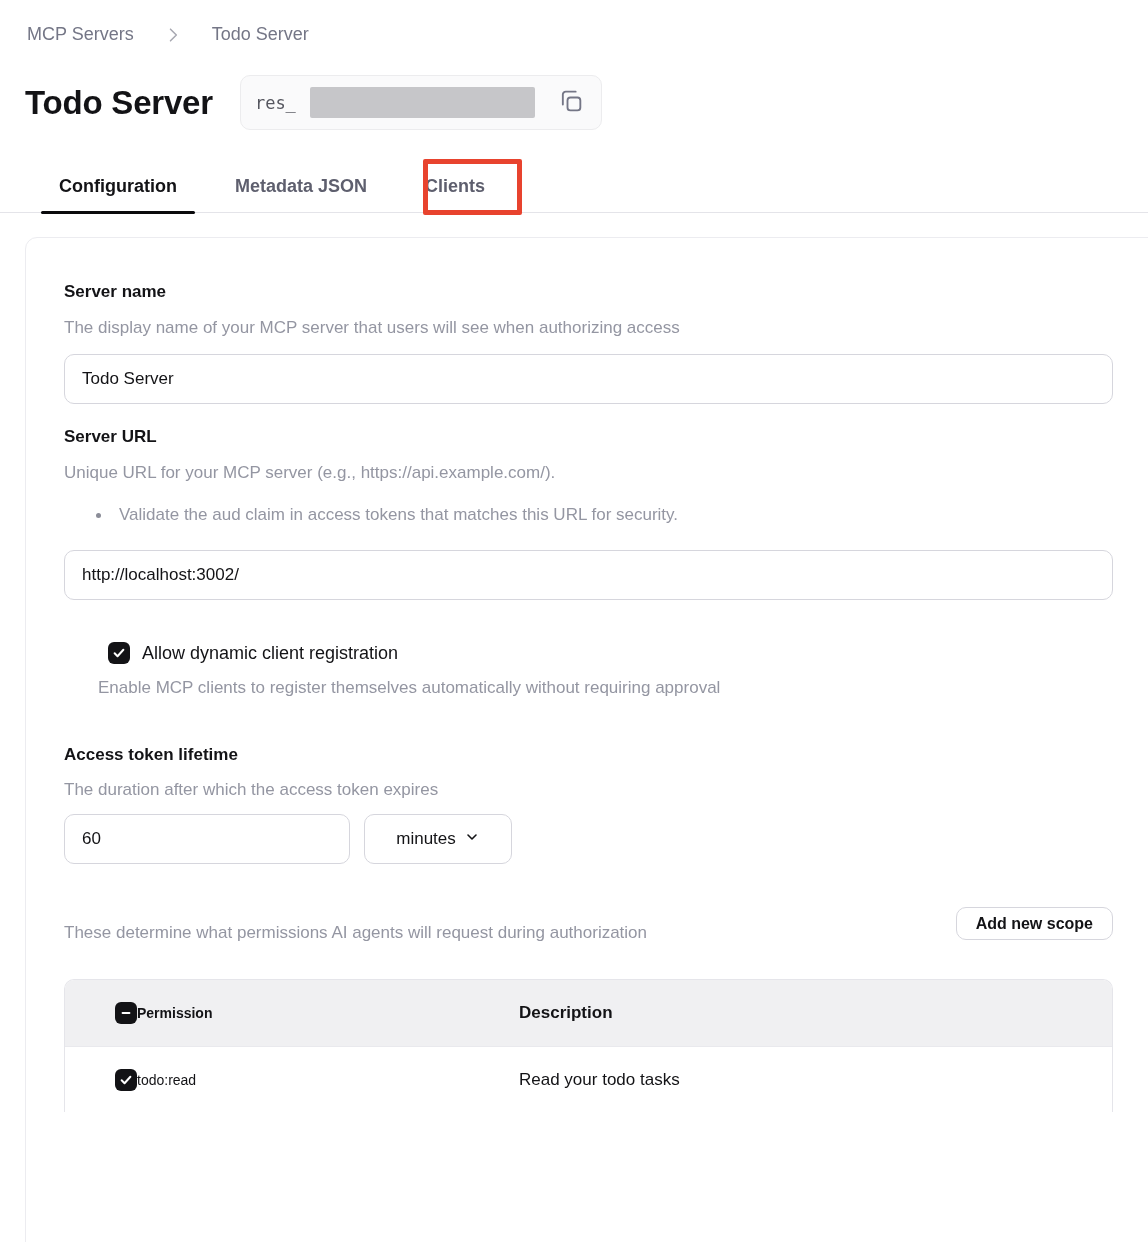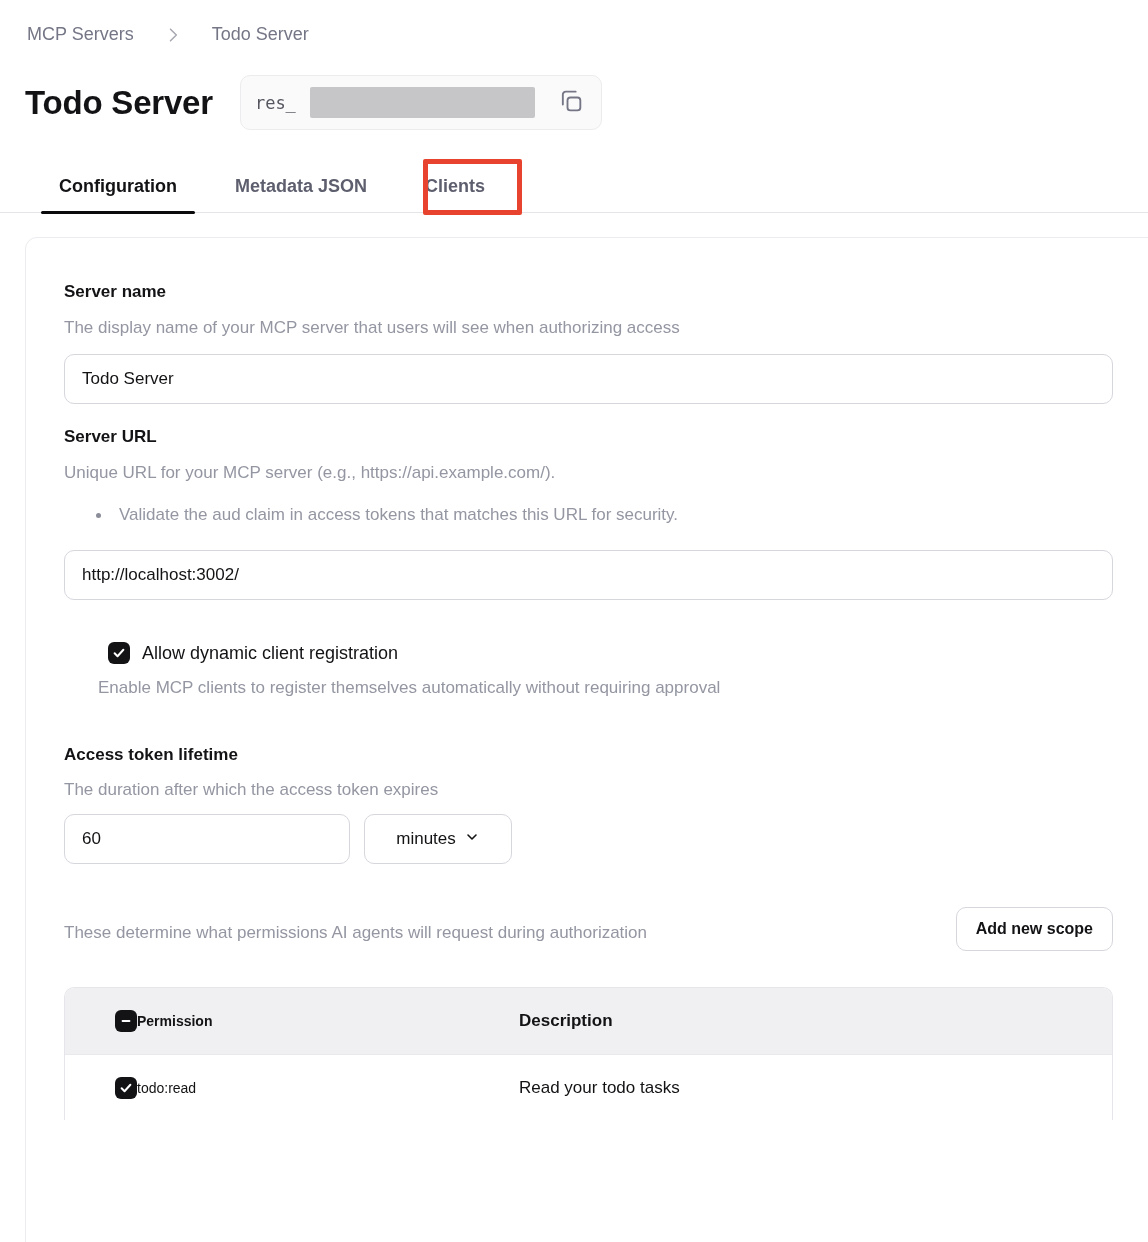--- a/index.html
+++ b/index.html
@@ -64,21 +64,21 @@
   .checkbox-desc{margin:13px 0 0 34px;font-size:17px;color:var(--desc);line-height:22px;}
   .lifetime-row{display:flex;gap:14px;margin-top:14px;}
   .lifetime-input{width:286px;height:50px;border:1px solid var(--border-input);
     border-radius:10px;font-size:17px;padding:0 17px;color:var(--ink);
     font-family:"Liberation Sans",sans-serif;}
   .unit-select{width:148px;height:50px;border:1px solid var(--border-input);
     border-radius:10px;background:#fff;display:flex;align-items:center;
     justify-content:center;gap:8px;font-size:17px;color:var(--ink);cursor:pointer;}
   .scopes-header{display:flex;align-items:flex-start;justify-content:space-between;
     margin-top:43px;}
-  .add-scope-btn{height:44px;padding:0 19px;border:1px solid var(--border-input);
+  .add-scope-btn{height:33px;padding:0 19px;border:1px solid var(--border-input);
     border-radius:10px;background:#fff;font-size:16px;font-weight:600;color:var(--ink);
     cursor:pointer;font-family:"Liberation Sans",sans-serif;}
   .scopes-table{margin-top:36px;width:1049px;border:1px solid var(--table-border);
     border-bottom:none;border-radius:10px 10px 0 0;overflow:hidden;}
   .t-row{display:flex;align-items:center;height:66px;background:#fff;}
   .t-row + .t-row{border-top:1px solid #e9e9ed;}
   .t-head{background:var(--table-head-bg);}
   .t-cell-perm{display:flex;align-items:center;gap:0;padding-left:50px;
     width:454px;flex:0 0 auto;font-size:14px;}
   .t-cell-desc{font-size:17px;flex:1;}

